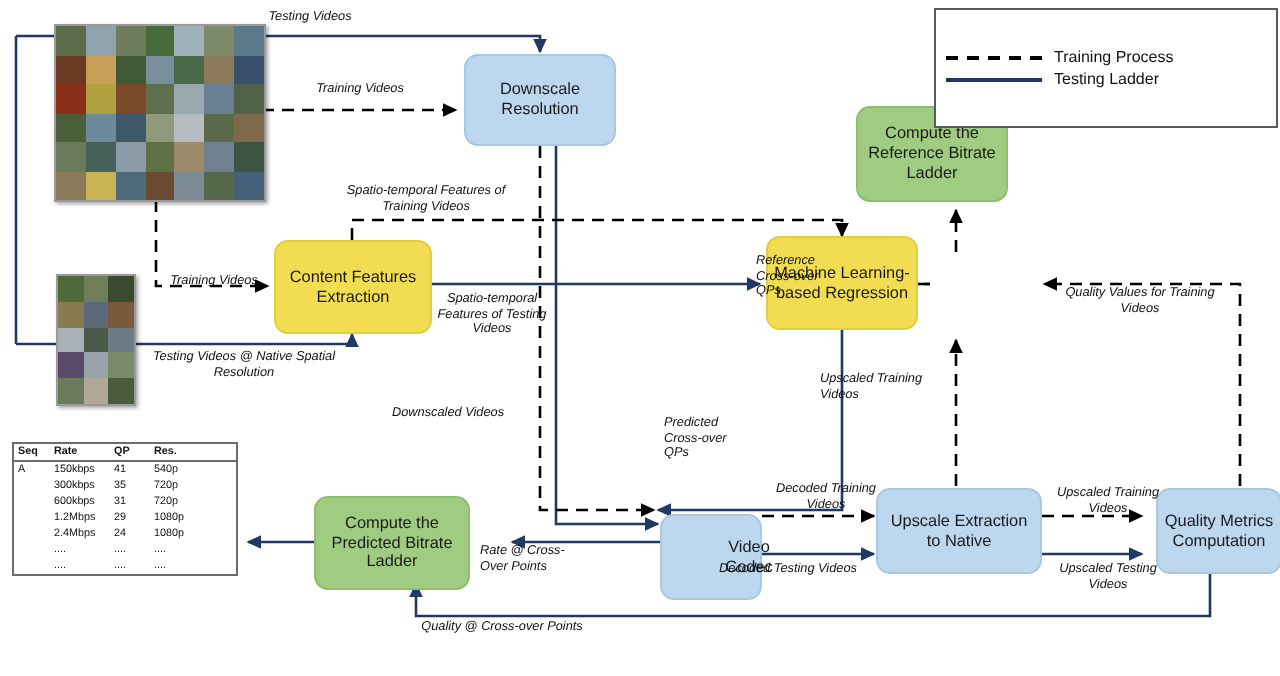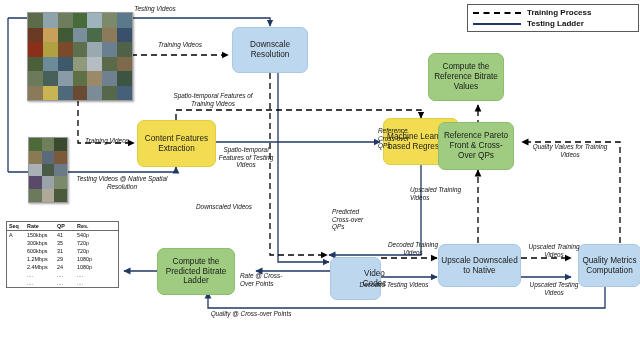--- a/index.html
+++ b/index.html
@@ -28,21 +28,21 @@
 
   .tbl{position:absolute;border:1.2px solid #6b6b6b;background:#fff;
        border-collapse:collapse;font-size:5.4px;color:#111;}
   .tbl th,.tbl td{padding:1px 2px;text-align:left;font-weight:normal;}
   .tbl th{font-weight:bold;border-bottom:1px solid #6b6b6b;font-size:5.4px;}
   .tbl td.c0{width:14px;}
   .tbl td.c1{width:26px;}
   .tbl td.c2{width:16px;}
 
   .legend{position:absolute;border:1.2px solid #5a5a5a;background:#fff;
-          padding:2px 5px;font-size:8px;color:#111;font-weight:bold;}
+          padding:18px 5px;font-size:8px;color:#111;}
   .legend div{display:flex;align-items:center;gap:6px;height:11px;}
   .legend .sw{width:48px;height:0;border-top:2px solid #000;}
   .legend .sw.dash{border-top:2px dashed #000;}
   .legend .sw.solid{border-top:2px solid #1f3864;}
 
   .caption{position:absolute;left:0;top:326px;width:640px;text-align:center;
            font-family:"Liberation Serif",serif;font-size:7.4px;color:#111;
            white-space:nowrap;overflow:hidden;}
 </style>
 </head>
@@ -169,27 +169,26 @@
       <i style="background:#b0a898"></i>
       <i style="background:#4a5a3a"></i>
   </div>
 
   <div class="box yellow" style="left:137px;top:120px;width:79px;height:47px;">Content Features Extraction</div>
 
   <div class="box blue" style="left:232px;top:27px;width:76px;height:46px;">Downscale Resolution</div>
 
   <div class="box yellow" style="left:383px;top:118px;width:76px;height:47px;">Machine Learning-based Regression</div>
 
-  <div class="box green" style="left:428px;top:53px;width:76px;height:48px;">Compute the Reference Bitrate Values</div>
-
-  <div class="box green" style="left:438px;top:122px;width:76px;height:48px;">Reference Pareto Front &amp; Cross-Over QPs</div>
+  <div class="box green" style="left:428px;top:53px;width:76px;height:48px;">Compute the Reference Bitrate Ladder</div>
+
 
   <div class="box blue" style="left:330px;top:257px;width:51px;height:43px;padding-left:40px;">Video Codec</div>
 
-  <div class="box blue" style="left:438px;top:244px;width:83px;height:43px;">Upscale Downscaled to Native</div>
+  <div class="box blue" style="left:438px;top:244px;width:83px;height:43px;">Upscale Extraction to Native</div>
 
   <div class="box blue" style="left:578px;top:244px;width:63px;height:43px;">Quality Metrics Computation</div>
 
   <div class="box green" style="left:157px;top:248px;width:78px;height:47px;">Compute the Predicted Bitrate Ladder</div>
 
   <div class="lbl" style="left:110px;top:5px;width:90px;">Testing Videos</div>
 
   <div class="lbl" style="left:140px;top:41px;width:80px;">Training Videos</div>
 
   <div class="lbl" style="left:78px;top:137px;width:58px;">Training Videos</div>

